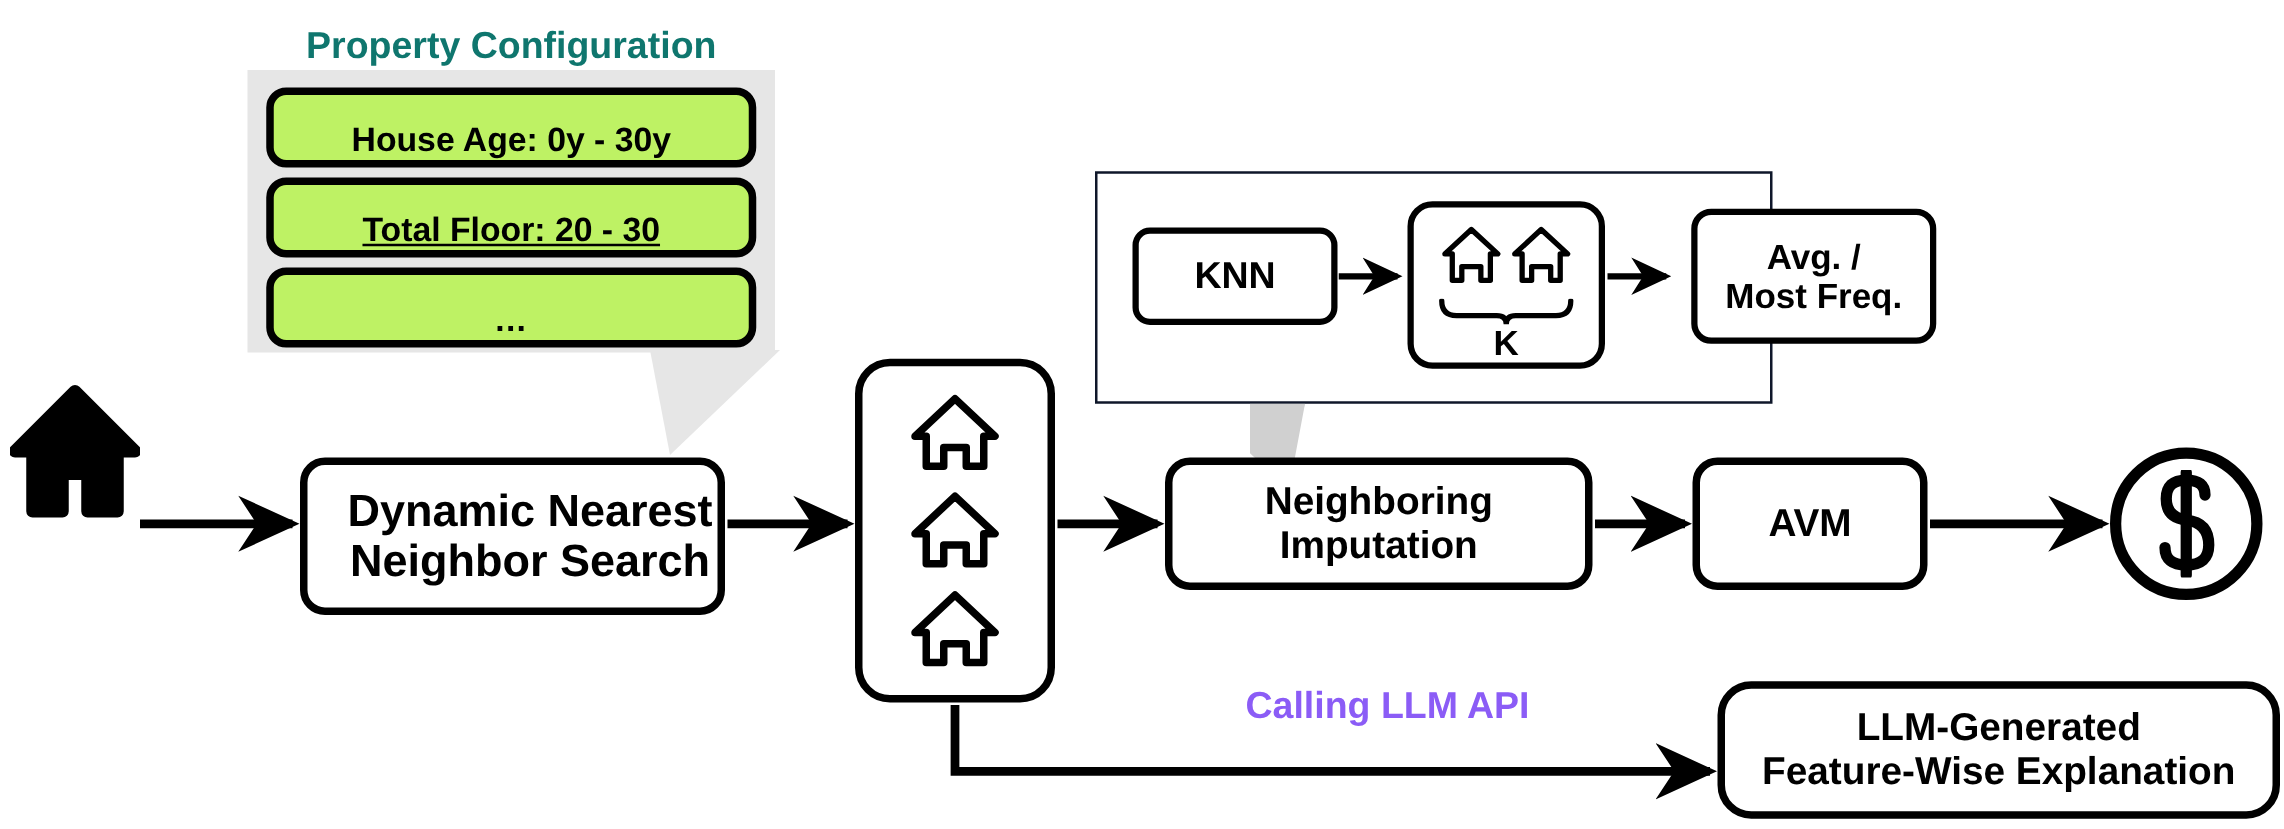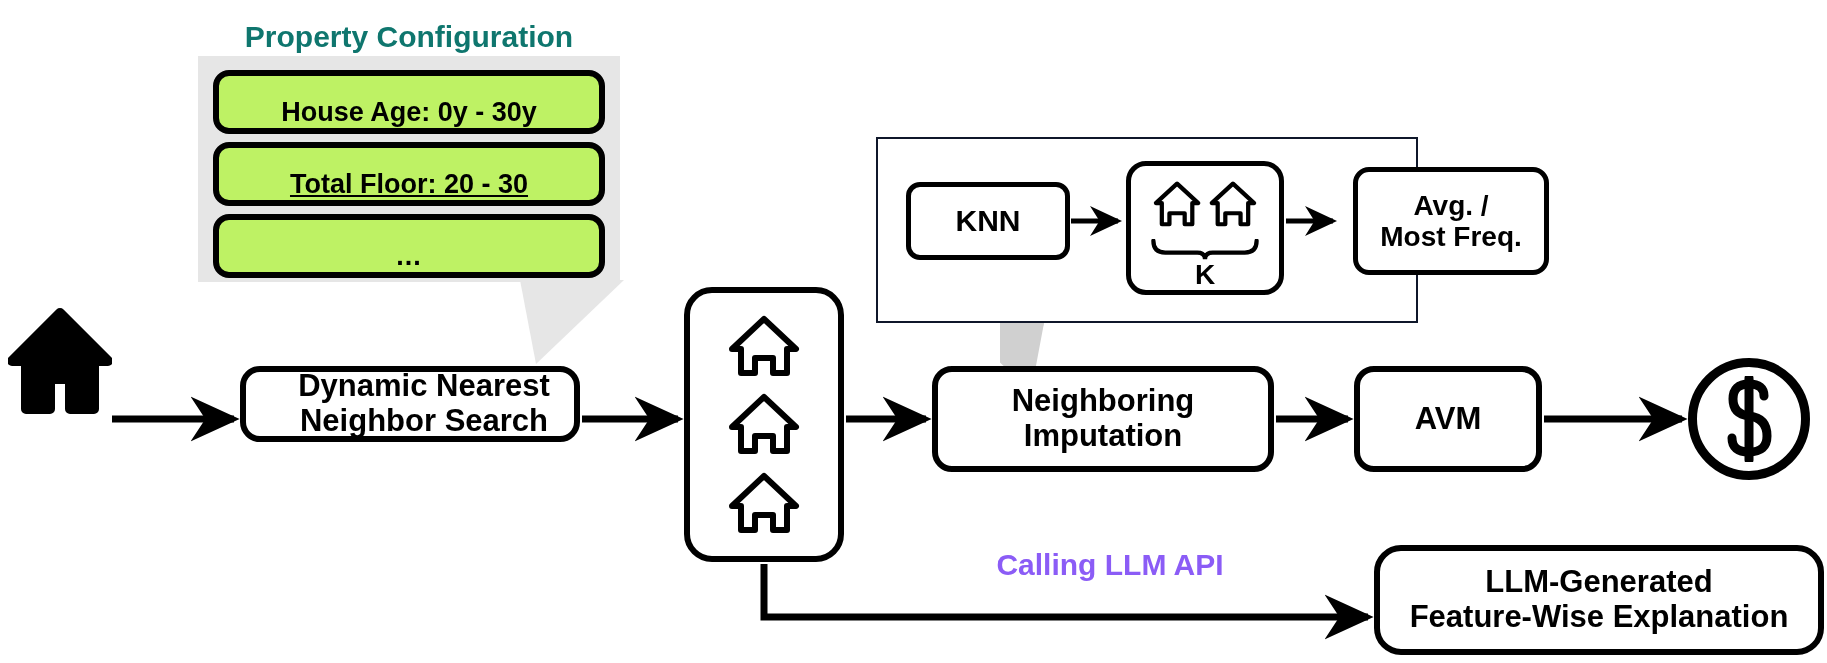--- a/index.html
+++ b/index.html
@@ -54,22 +54,22 @@
   #avg-box{
     left:462px;top:28px;width:196px;height:108px;border-radius:16px;
     font-size:28px;border-width:5px;margin-left:13px;
   }
   #knn-tail{position:absolute;left:1000px;top:323px;}
 
   
   #house-left{position:absolute;left:8px;top:307px;width:104px;height:108px;}
 
   #dyn-box{
-    left:240px;top:366px;width:340px;height:76px;border-radius:20px;
-    font-size:31px;
+    left:240px;top:366px;width:340px;height:126px;border-radius:20px;
+    font-size:36px;
     padding-left:28px;
   }
   #stack-box{
     left:684px;top:287px;width:160px;height:275px;border-radius:28px;
     justify-content:space-around;padding:14px 0;
   }
   #imp-box{
     left:932px;top:366px;width:342px;height:106px;border-radius:20px;
     font-size:31px;
   }

